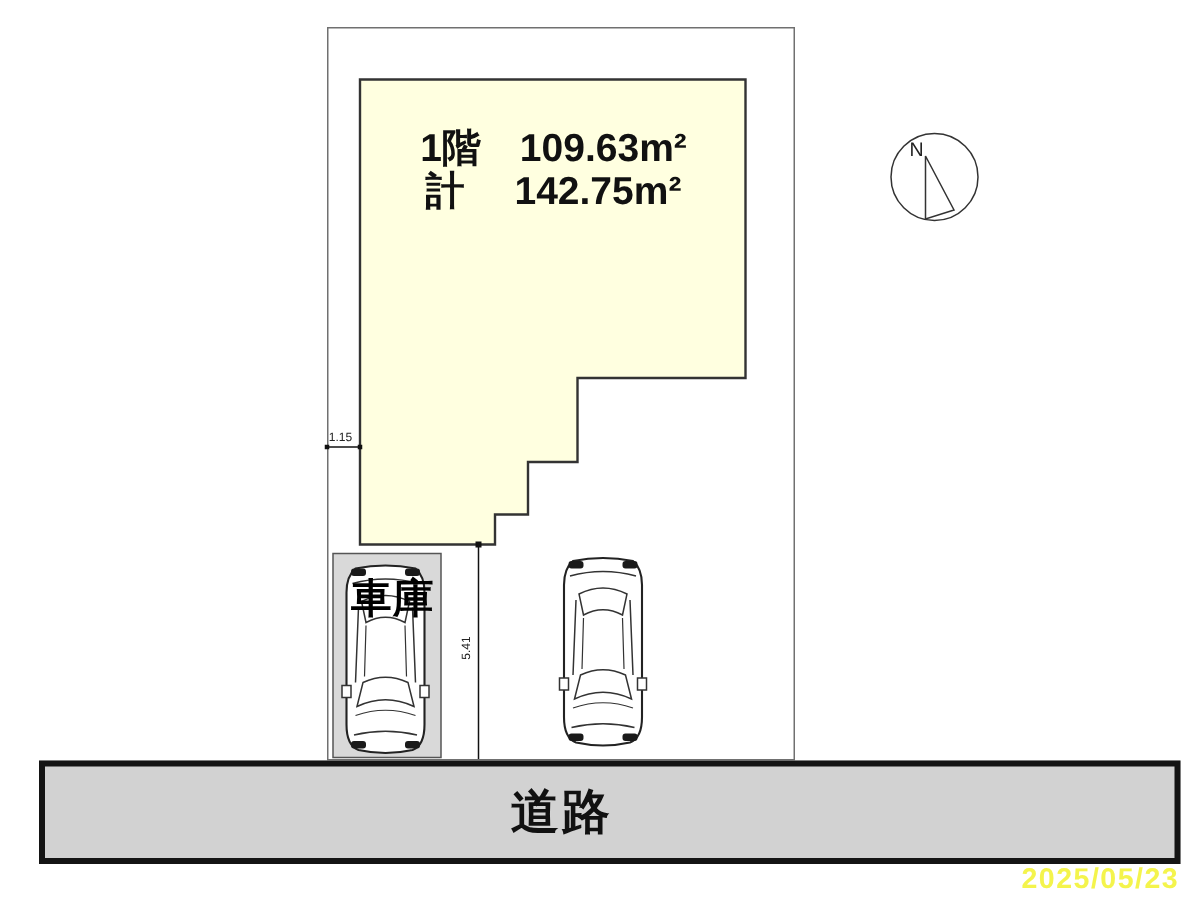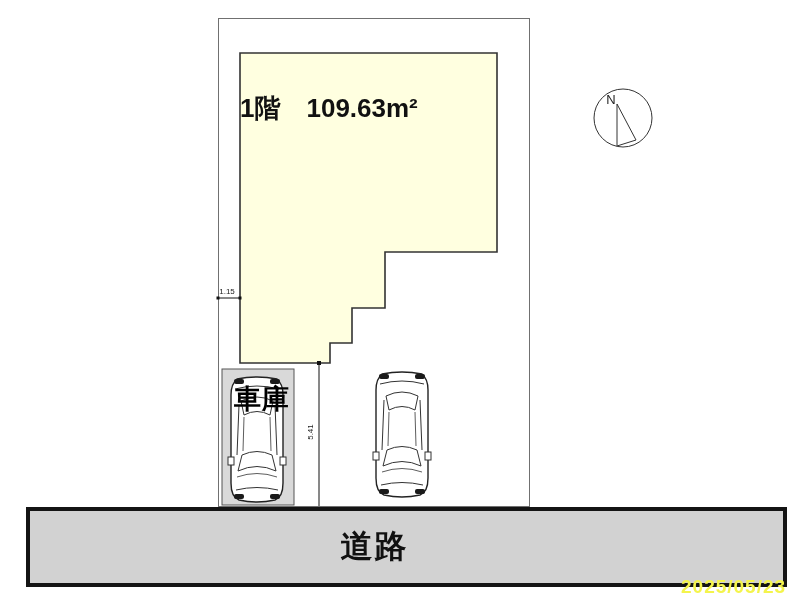--- a/index.html
+++ b/index.html
@@ -5,30 +5,30 @@
   html,body{margin:0;padding:0;background:#fff;}
   .stage{
     position:relative;width:800px;height:608px;background:#ffffff;overflow:hidden;
     font-family:"Liberation Sans", sans-serif;color:#111;
   }
   .plan-svg{position:absolute;left:0;top:0;width:800px;height:608px;}
   .plan-svg text{font-family:"Liberation Sans", sans-serif;fill:#222;}
   .dim-label{font-size:8px;}
   .compass-n{font-size:13px;fill:#333;}
   .floor-text{
-    position:absolute;left:240px;top:94px;width:258px;
-    font-weight:bold;font-size:26px;line-height:29px;
+    position:absolute;left:240px;top:84px;width:258px;
+    text-align:center;font-weight:bold;font-size:26px;line-height:29px;
     letter-spacing:0;white-space:nowrap;color:#111;
   }
   .garage-label{
     position:absolute;left:234px;top:381px;
     font-size:27px;font-weight:bold;letter-spacing:1px;color:#000;
   }
   .road{
-    position:absolute;left:26px;top:507px;width:761px;height:80px;
+    position:absolute;left:26px;top:507px;width:761px;height:69px;
     box-sizing:border-box;border:4px solid #141414;background:#d2d2d2;
     display:flex;align-items:center;justify-content:center;
   }
   .road-label{
     font-size:32px;font-weight:600;letter-spacing:2px;color:#111;
     transform:translateX(-32px);
   }
   .date-stamp{
     position:absolute;left:681px;top:576px;
     font-size:19px;font-weight:bold;color:#f4f44c;letter-spacing:1px;
@@ -85,20 +85,21 @@
 
     <g>
       <circle cx="623" cy="118" r="29" fill="none" stroke="#333" stroke-width="1"></circle>
       <path d="M617,104 L617,146 L636,140 Z" fill="#ffffff" stroke="#333" stroke-width="1"></path>
       <text x="611" y="104" text-anchor="middle" class="compass-n">N</text>
     </g>
   </svg>
 
   <div class="floor-text">
     <div>1階　109.63m²</div>
+    <div>計　 142.75m²</div>
   </div>
 
   <div class="garage-label">車庫</div>
 
   <div class="road">
     <div class="road-label">道路</div>
   </div>
 
   <div class="date-stamp">2025/05/23</div>
 

